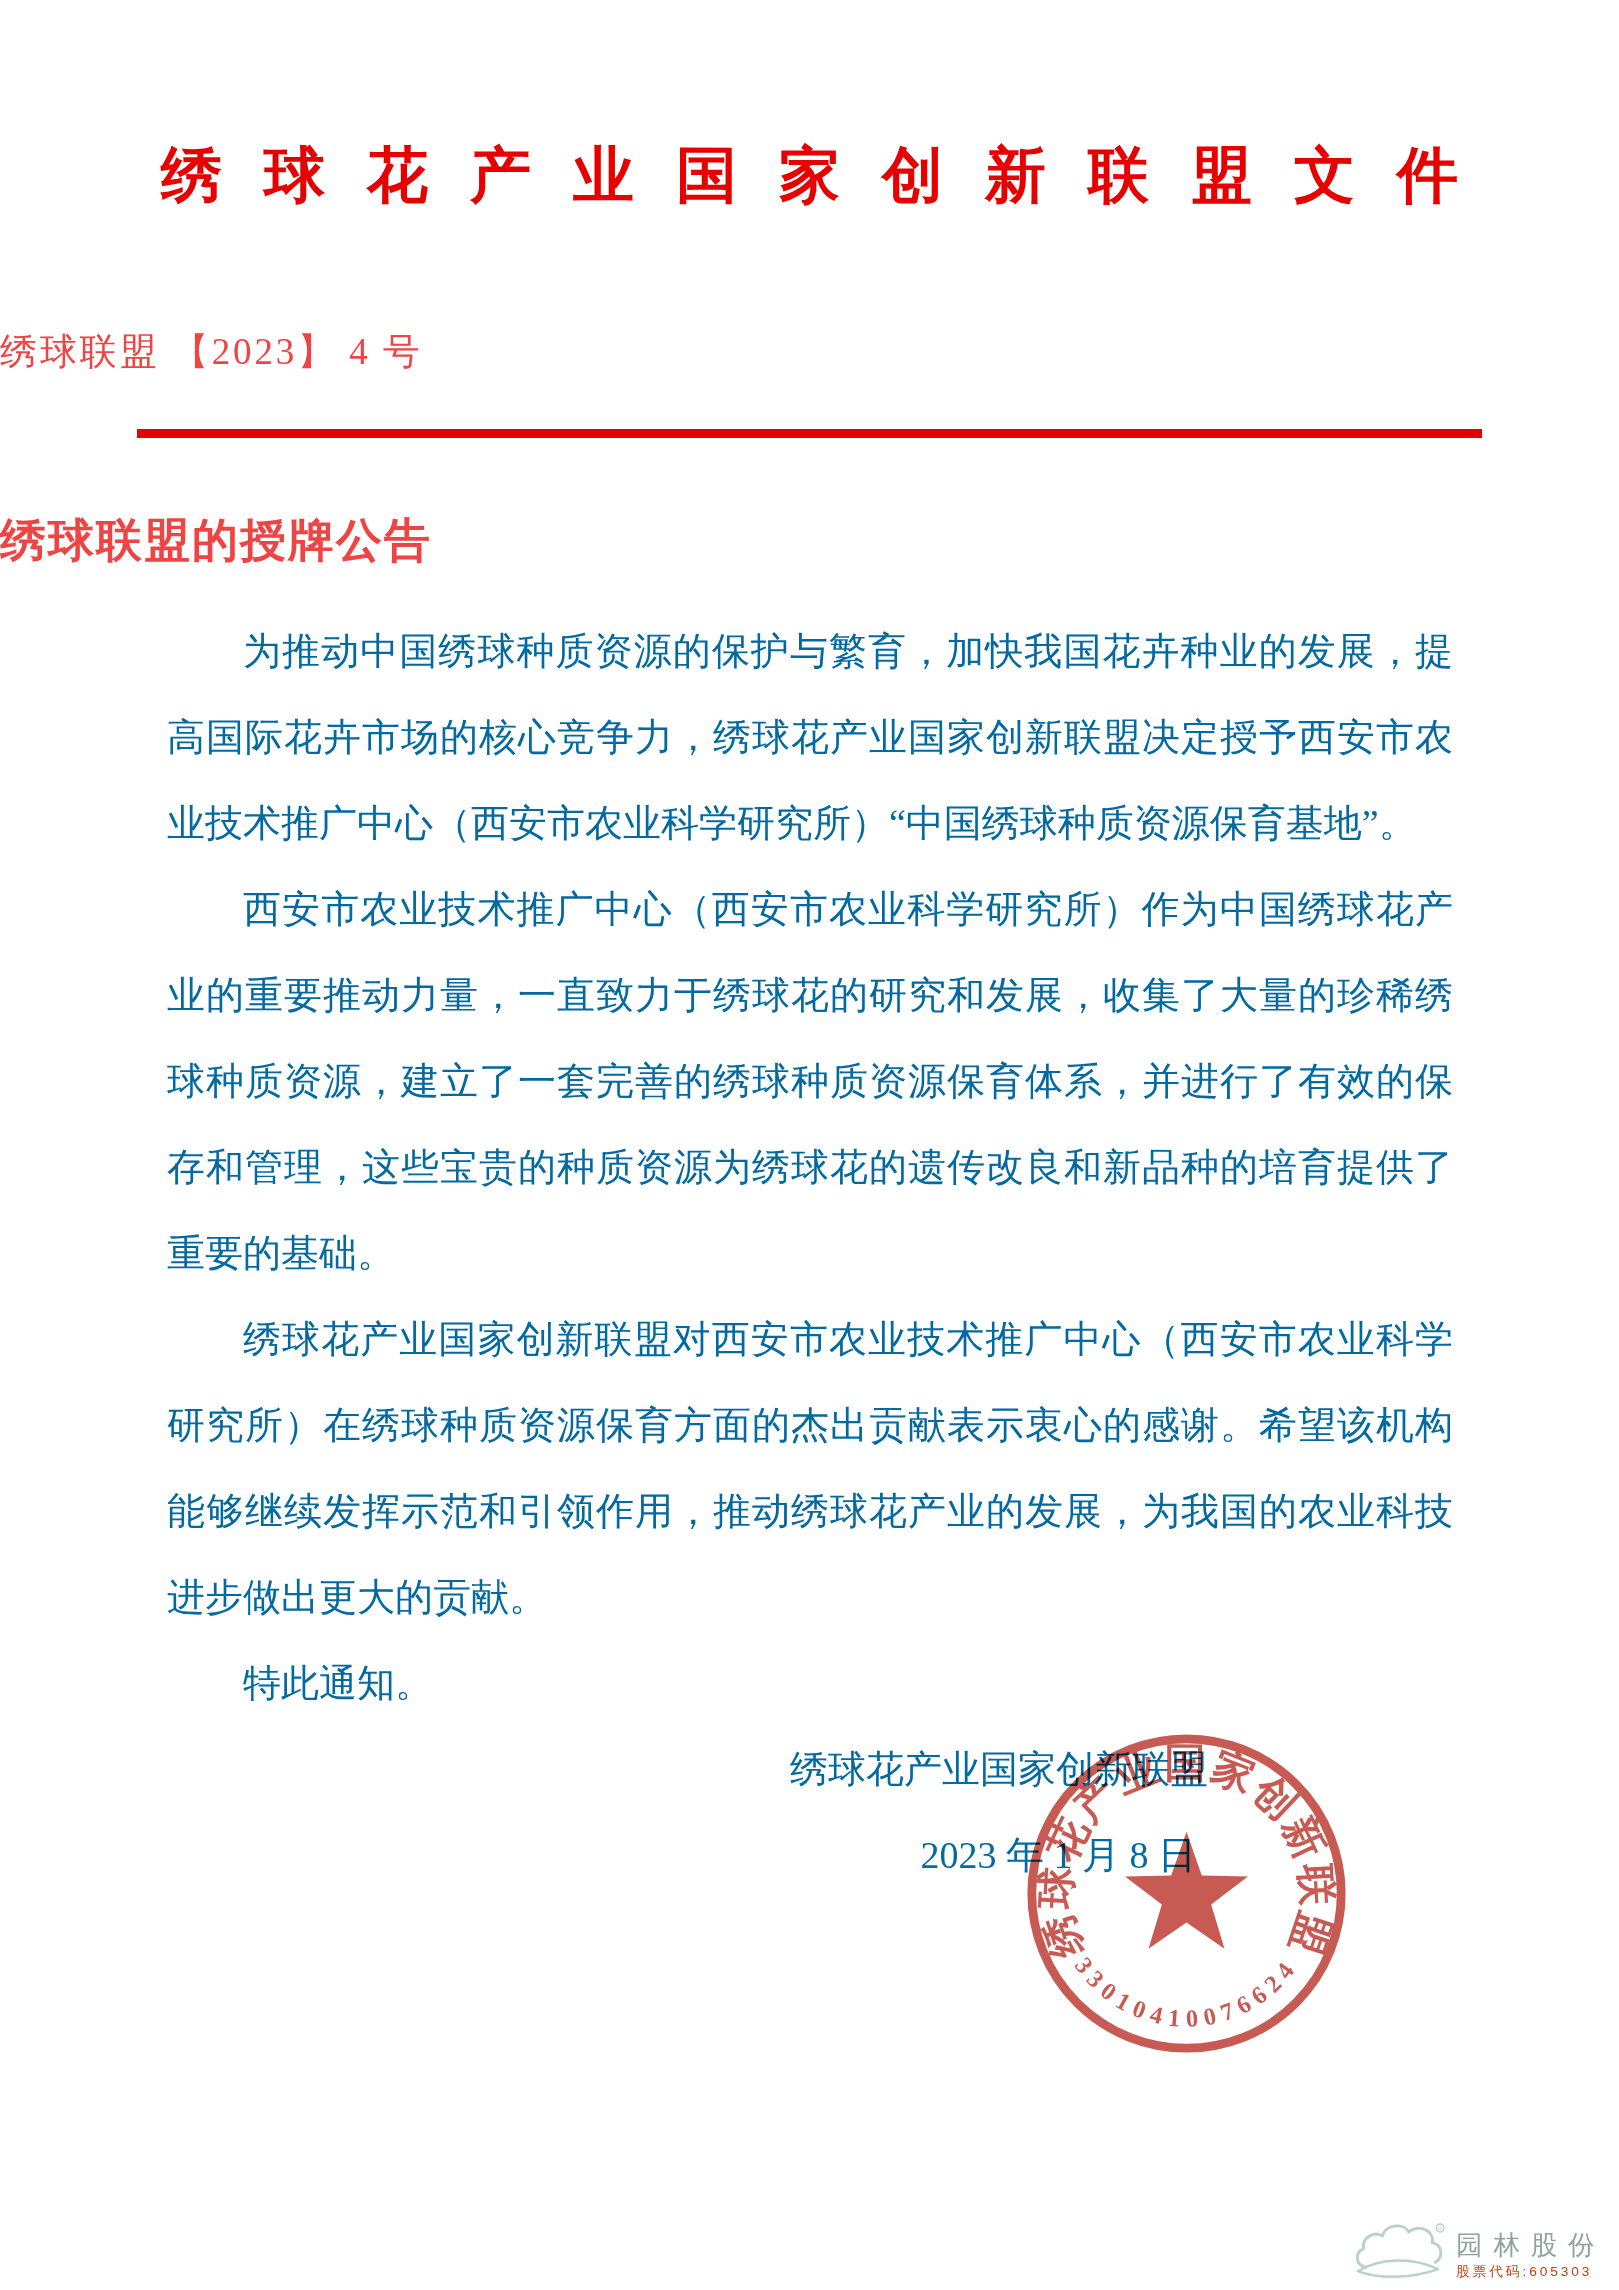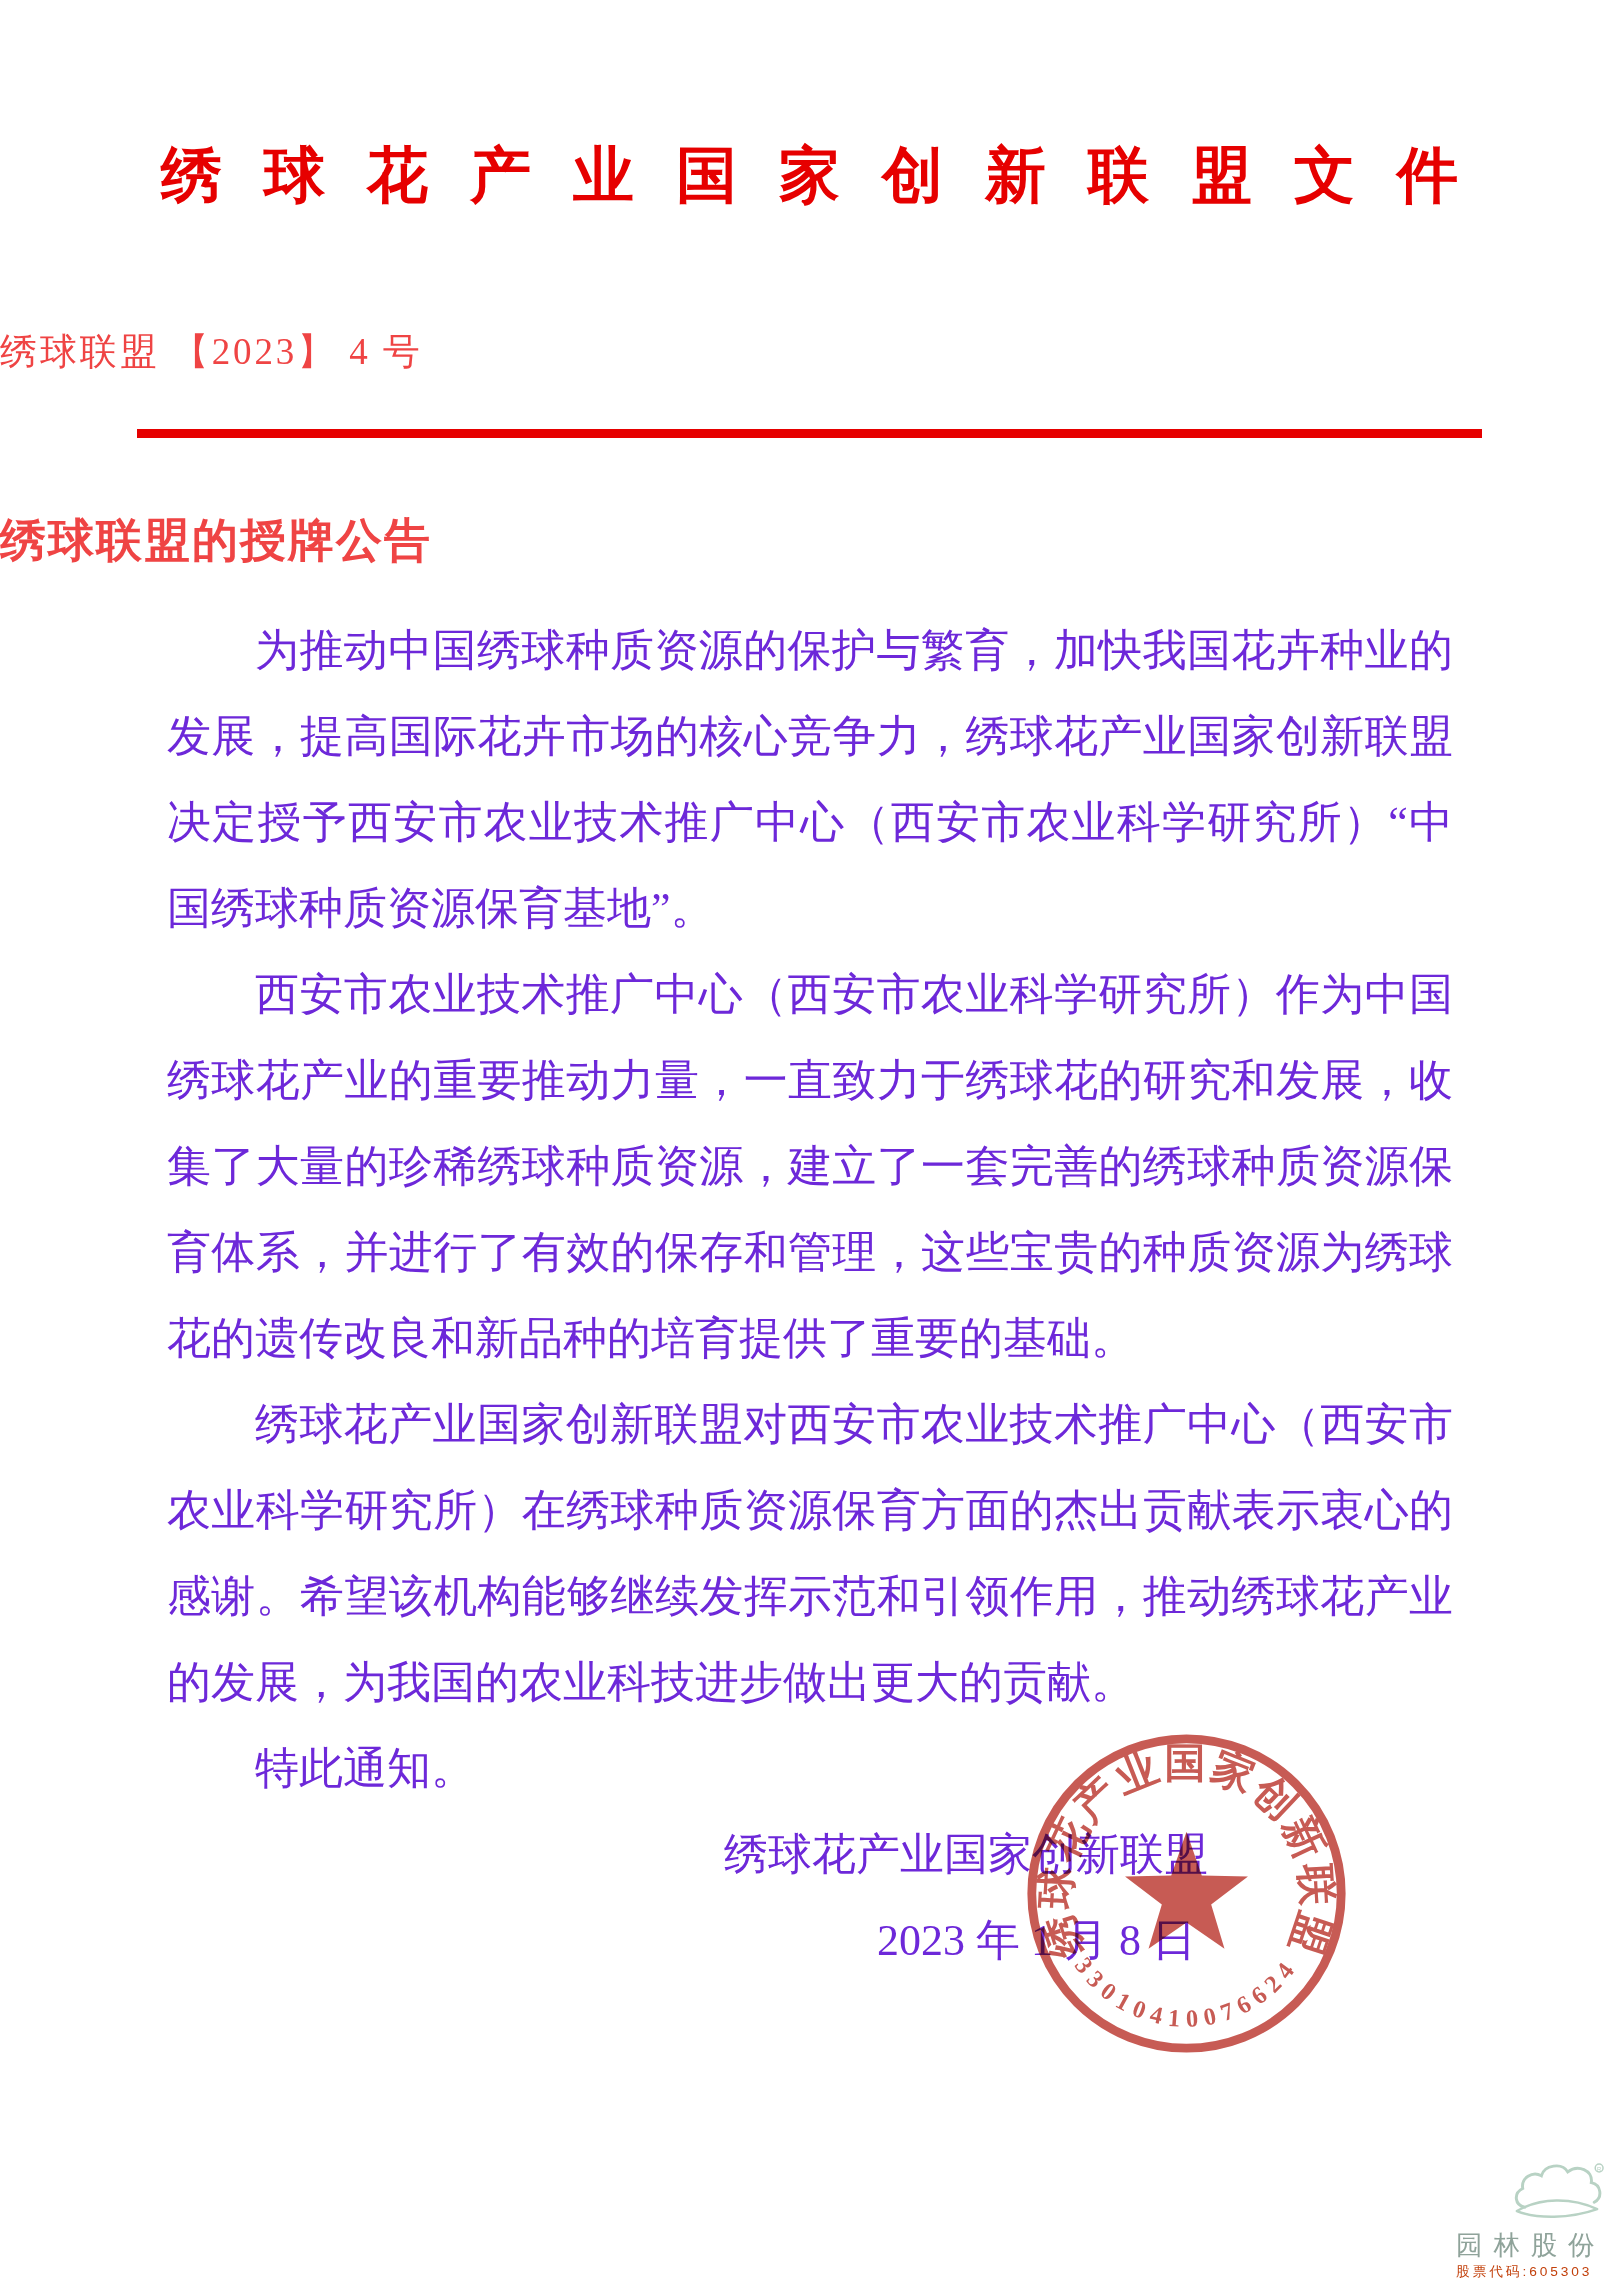--- a/index.html
+++ b/index.html
@@ -43,24 +43,24 @@
     text-align:left;
     font-family:"Liberation Sans", sans-serif;
     font-weight:bold;
     font-size:46px;
     letter-spacing:2px;
     color:#ef4444;
   }
   .body-text{
     position:absolute;top:608px;left:167px;
     width:1286px;
-    font-size:44px;
+    font-size:38px;
     line-height:86px;
     text-align:justify;
-    color:#6d28d9;
+    color:#0369a1;
   }
   .body-text p{
     margin:0;
     text-indent:2em;
   }
   .sig-org{
     text-align:right;
     padding-right:245px;
     text-indent:0 !important;
   }
@@ -79,21 +79,21 @@
     pointer-events:none;
   }
   .seal text{
     font-family:"Liberation Serif", serif;
     font-weight:bold;
   }
   
   .watermark{
     position:absolute;
     right:13.7px;bottom:9.8px;
-    display:flex;align-items:flex-end;gap:9.8px;flex-direction:column;
+    display:flex;align-items:flex-end;gap:9.8px;
   }
   .wm-text-col{display:flex;flex-direction:column;align-items:flex-start;}
   .wm-name{
     font-family:"Liberation Sans", sans-serif;
     font-size:26.5px;
     letter-spacing:10.8px;
     color:#8fa39a;
     line-height:1.1;
     white-space:nowrap;
   }

